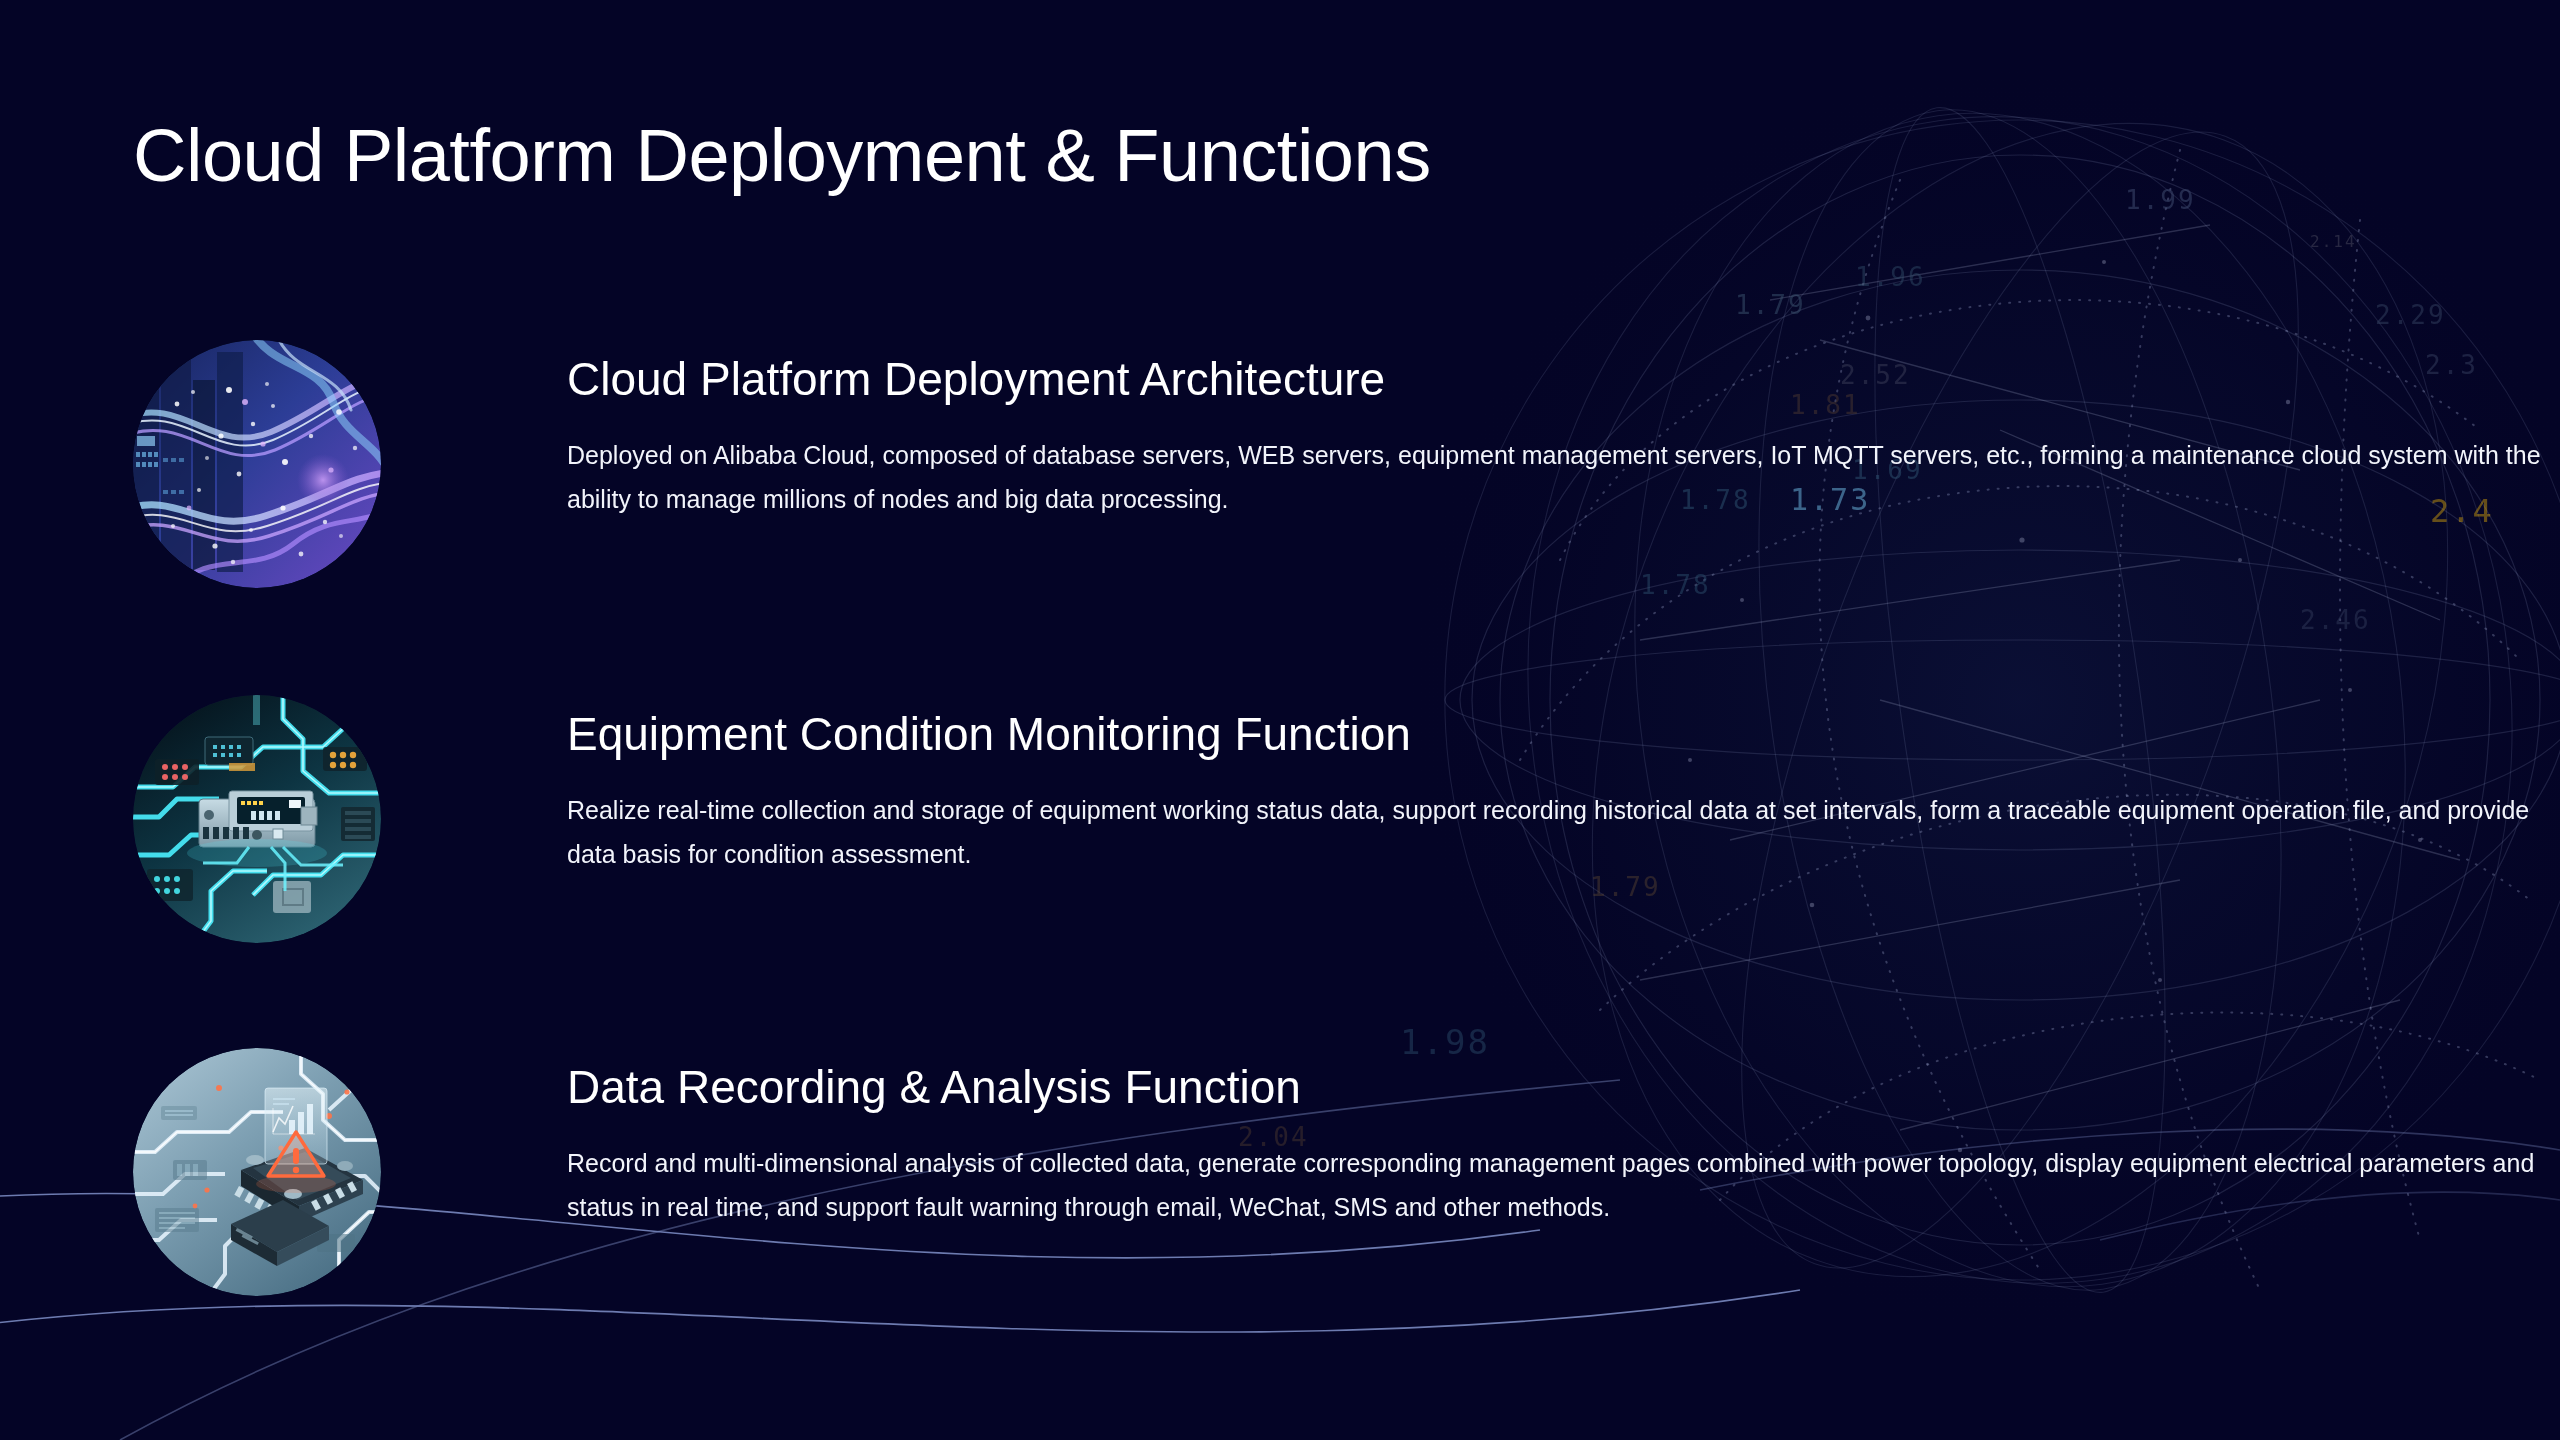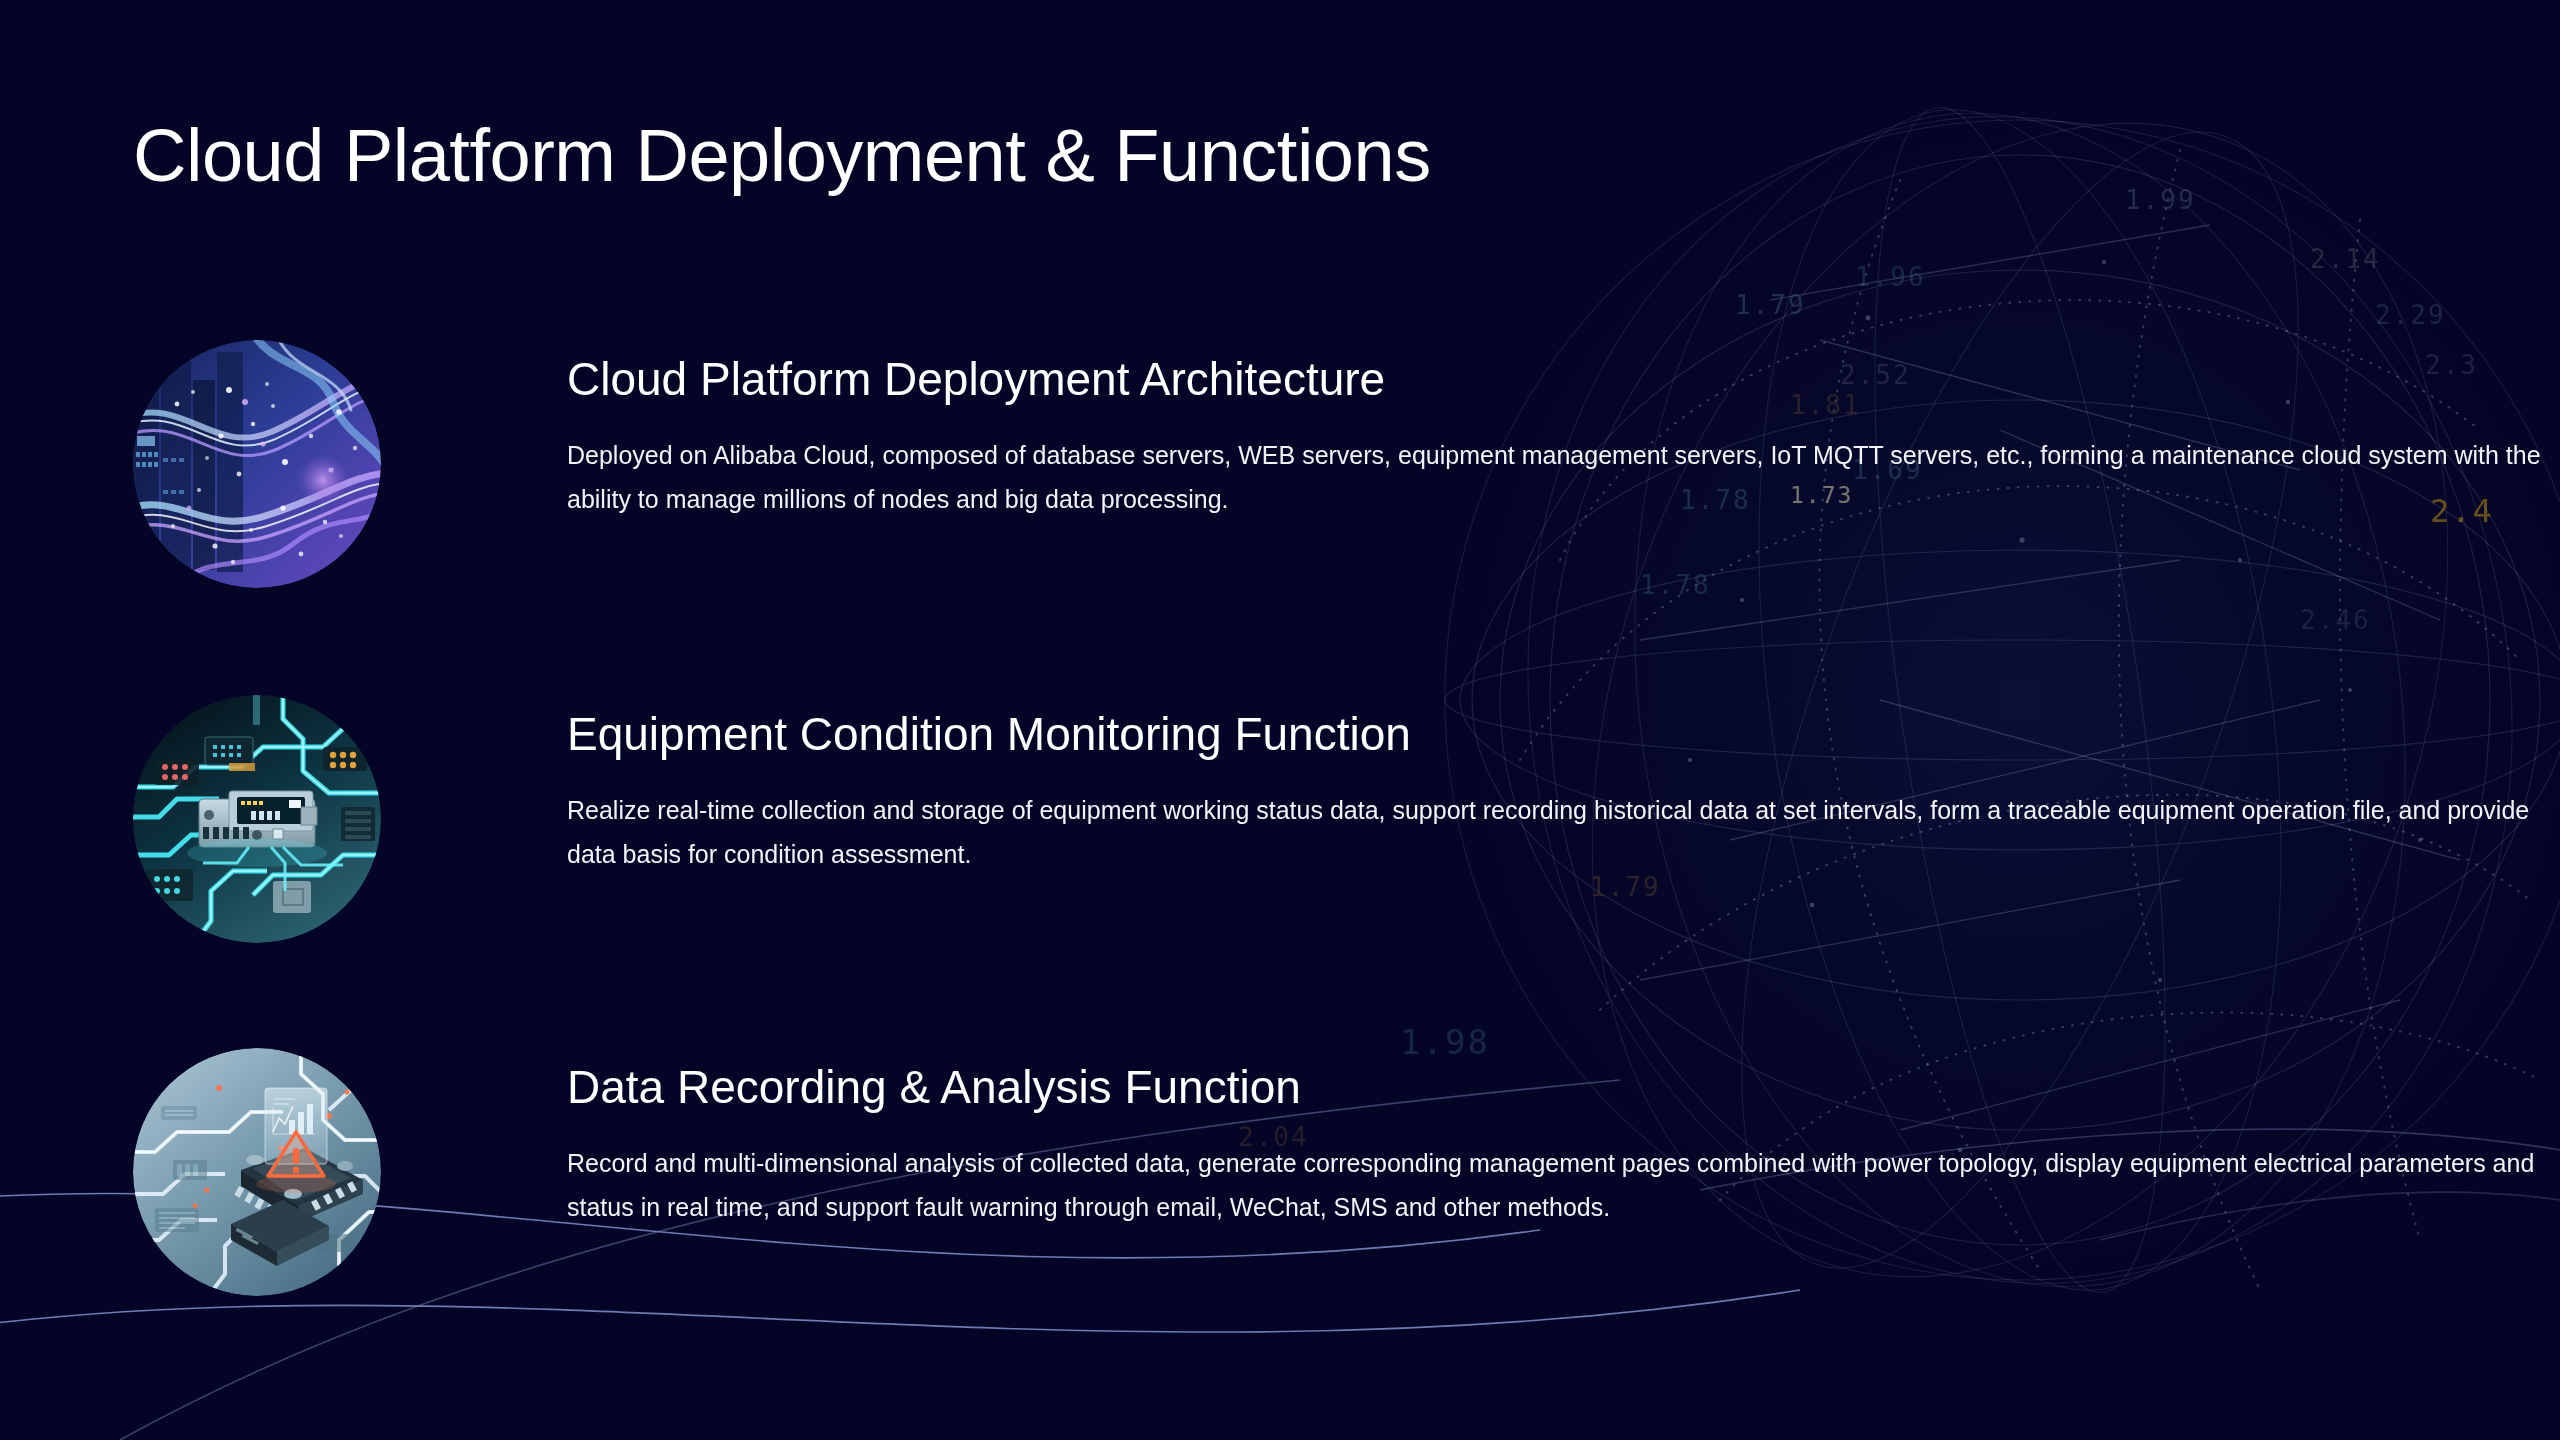--- a/index.html
+++ b/index.html
@@ -167,30 +167,30 @@
     <path class="arc" d="M-60 1200 C420 1160 900 1320 1540 1230" stroke="url(#arcFade)"></path>
     <path class="arc" d="M-60 1330 C520 1250 1100 1400 1800 1290" stroke="url(#arcFade)"></path>
     <path class="arc" d="M120 1440 C500 1230 980 1140 1620 1080" stroke="url(#arcFade)" stroke-opacity="0.5"></path>
     <path class="arc" d="M1700 1190 C2000 1130 2320 1110 2560 1150" stroke="url(#arcFade)" stroke-opacity="0.4"></path>
     <path class="arc" d="M2100 1240 C2260 1200 2420 1180 2560 1200" stroke="url(#arcFade)" stroke-opacity="0.3"></path>
   </g>
 </svg>
 
 <div id="bg-numbers" style="position:absolute;inset:0;width:2560px;height:1440px;z-index:1;pointer-events:none;">
     <span class="bg-number" style="left: 2125px; top: 185px; font-size: 26px; color: rgb(62, 74, 110); opacity: 0.55;">1.99</span>
-    <span class="bg-number" style="left: 2310px; top: 232px; font-size: 26px; color: rgb(74, 74, 94); opacity: 0.5; margin-top: 12px;">2.14</span>
+    <span class="bg-number" style="left: 2310px; top: 232px; font-size: 16px; color: rgb(74, 74, 94); opacity: 0.5;">2.14</span>
     <span class="bg-number" style="left: 1855px; top: 262px; font-size: 26px; color: rgb(51, 80, 107); opacity: 0.45;">1.96</span>
     <span class="bg-number" style="left: 1735px; top: 290px; font-size: 26px; color: rgb(60, 85, 112); opacity: 0.5;">1.79</span>
     <span class="bg-number" style="left: 2375px; top: 300px; font-size: 26px; color: rgb(58, 74, 104); opacity: 0.45;">2.29</span>
     <span class="bg-number" style="left: 1840px; top: 360px; font-size: 26px; color: rgb(71, 74, 98); opacity: 0.42;">2.52</span>
     <span class="bg-number" style="left: 2425px; top: 350px; font-size: 26px; color: rgb(60, 71, 102); opacity: 0.45;">2.3</span>
     <span class="bg-number" style="left: 1790px; top: 390px; font-size: 26px; color: rgb(90, 66, 50); opacity: 0.42;">1.81</span>
     <span class="bg-number" style="left: 1852px; top: 455px; font-size: 26px; color: rgb(47, 84, 114); opacity: 0.5;">1.69</span>
     <span class="bg-number" style="left: 1680px; top: 485px; font-size: 26px; color: rgb(46, 85, 114); opacity: 0.5;">1.78</span>
-    <span class="bg-number" style="left: 1790px; top: 482px; font-size: 23px; color: #fef9c3; opacity: 0.45;">1.73</span>
+    <span class="bg-number" style="left: 1790px; top: 482px; font-size: 30px; color: #7dd3fc; opacity: 0.45;">1.73</span>
     <span class="bg-number" style="left: 2430px; top: 492px; font-size: 32px; color: #eab308; opacity: 0.42;">2.4</span>
     <span class="bg-number" style="left: 1640px; top: 570px; font-size: 26px; color: rgb(47, 85, 114); opacity: 0.45;">1.78</span>
     <span class="bg-number" style="left: 2300px; top: 605px; font-size: 26px; color: rgb(60, 71, 102); opacity: 0.4;">2.46</span>
     <span class="bg-number" style="left: 1590px; top: 872px; font-size: 26px; color: rgb(91, 69, 49); opacity: 0.45;">1.79</span>
     <span class="bg-number" style="left: 1400px; top: 1022px; font-size: 34px; color: rgb(47, 85, 114); opacity: 0.42;">1.98</span>
     <span class="bg-number" style="left: 1238px; top: 1122px; font-size: 26px; color: rgb(90, 67, 48); opacity: 0.4;">2.04</span>
   </div>
 
 <h1 class="slide-title">Cloud Platform Deployment &amp; Functions</h1>
 

